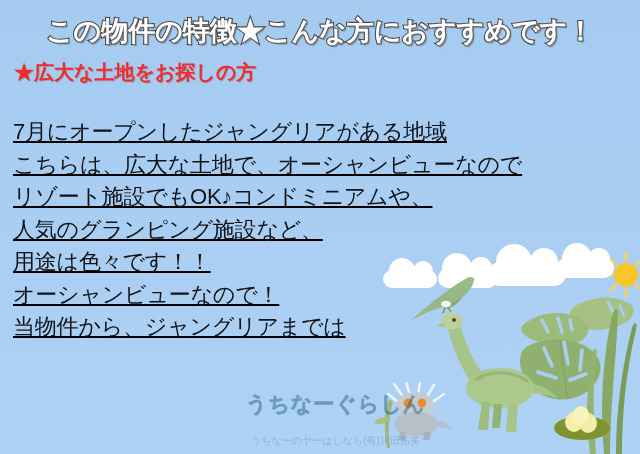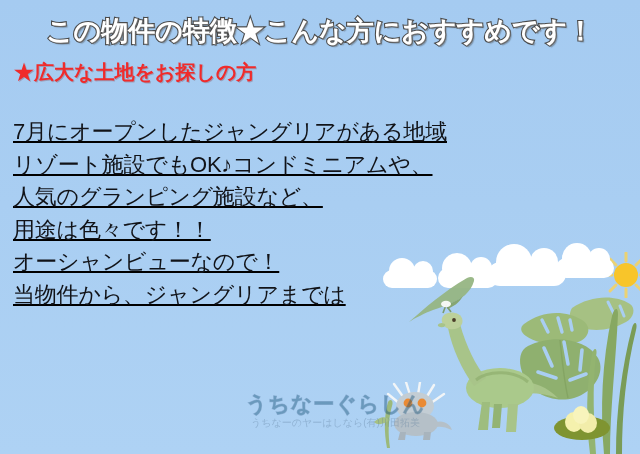--- a/index.html
+++ b/index.html
@@ -148,21 +148,21 @@
     font-weight: bold;
     color: #0c4a6e;
     letter-spacing: 1px;
     white-space: nowrap;
     -webkit-text-stroke: 1px #5c7fa8;
     paint-order: stroke fill;
     line-height: 24px;
     opacity: 0.82;
   }
   .wm-sub {
-    margin-top: 0;
+    margin-top: 18px;
     font-size: 10px;
     color: #5f7f9e;
     white-space: nowrap;
     letter-spacing: 0px;
     opacity: 0.75;
   }
 </style>
 </head>
 <body>
 
@@ -276,20 +276,21 @@
   </svg>
 
   <div class="banner">
     <div class="banner-text">この物件の特徴★こんな方におすすめです！</div>
   </div>
 
   <div class="heading">★広大な土地をお探しの方</div>
 
   <div class="body-copy">
     <div class="body-line">7月にオープンしたジャングリアがある地域</div>
+    <div class="body-line">こちらは、広大な土地で、オーシャンビューなので</div>
     <div class="body-line">リゾート施設でもOK♪コンドミニアムや、</div>
     <div class="body-line">人気のグランピング施設など、</div>
     <div class="body-line">用途は色々です！！</div>
     <div class="body-line">オーシャンビューなので！</div>
     <div class="body-line">当物件から、ジャングリアまでは</div>
   </div>
 
   <div class="watermark">
     <div class="wm-logo">うちなーぐらしん</div>
     <div class="wm-sub">うちなーのヤーはしなら(有)川田拓美</div>

